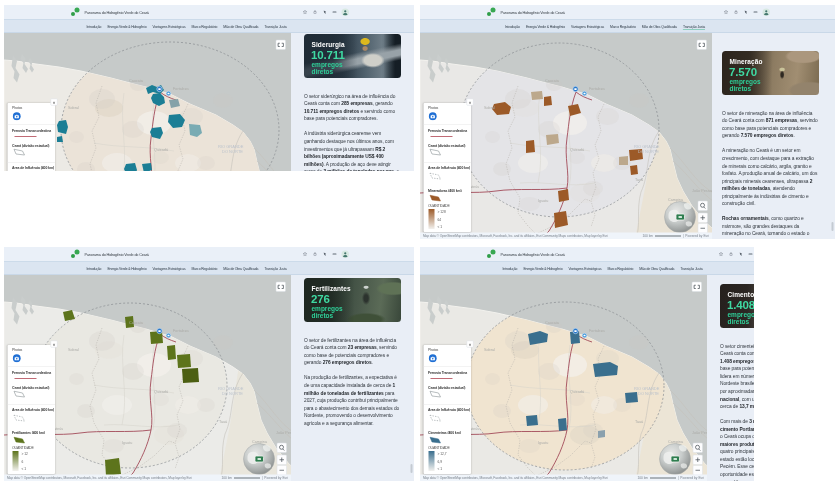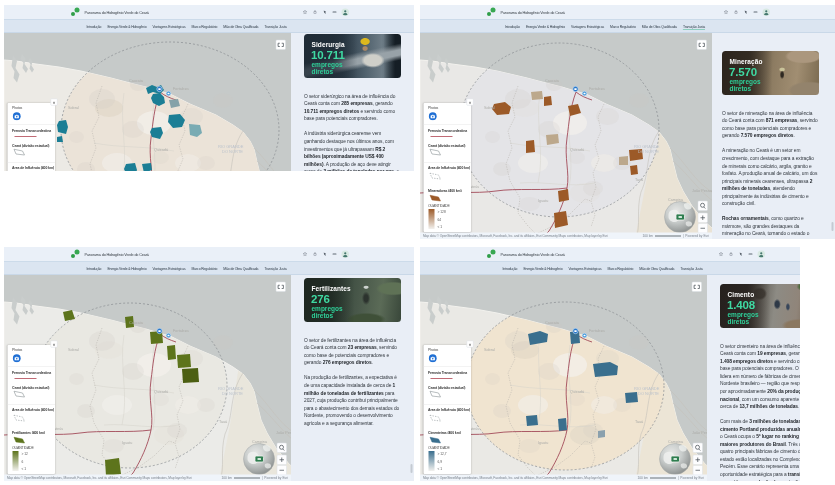--- a/index.html
+++ b/index.html
@@ -692,21 +692,21 @@
       <div class="txt">
             <p>O setor de fertilizantes na área de influência do Ceará conta com <b>23 empresas</b>, servindo como base de potenciais compradores e gerando <b>276 empregos diretos</b>.</p>
 <p>Na produção de fertilizantes, a expectativa é de uma capacidade instalada de cerca de <b>1 milhão de toneladas de fertilizantes</b> para 2027, cuja produção contribui principalmente para o abastecimento dos demais estados do Nordeste, promovendo o desenvolvimento agrícola e a segurança alimentar.</p>
           </div>
       <div class="sb"></div>
     </div>
   </div>
  </div>
 </div>
 
-<div class="quad" style="left:420px;top:247px;width:380px;height:234px">
+<div class="quad" style="left:420px;top:247px;width:334px;height:234px">
  <div class="inner" style="width:820px">
   <div class="hdr">
     <div class="logo">
           <i class="c1"></i>
           <i class="c2"></i>
         </div>
     <div class="htitle">Panorama do Hidrogênio Verde do Ceará</div>
     <div class="hic">
       <svg width="10" height="10" viewBox="0 0 24 24">
             <path d="M12 3.5l2.6 5.6 6 .7-4.5 4.1 1.2 5.9-5.3-3-5.3 3 1.2-5.9L3.4 9.8l6-.7z" fill="none" stroke="#59626c" stroke-width="1.8"></path>

